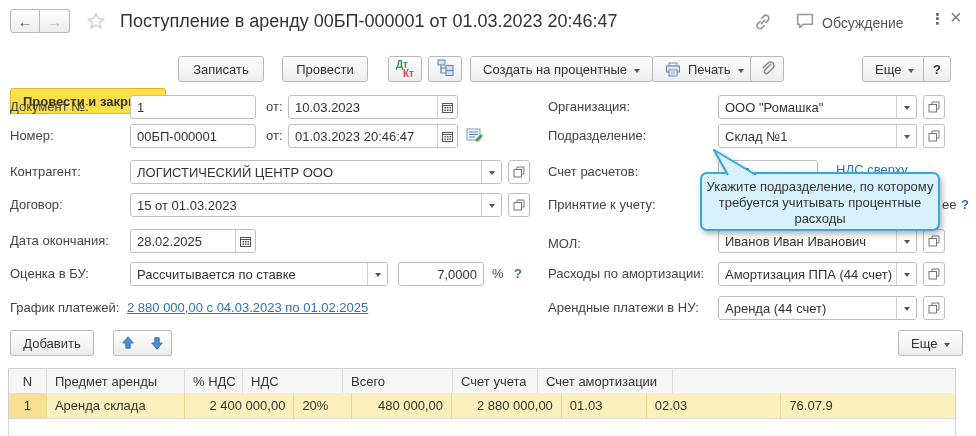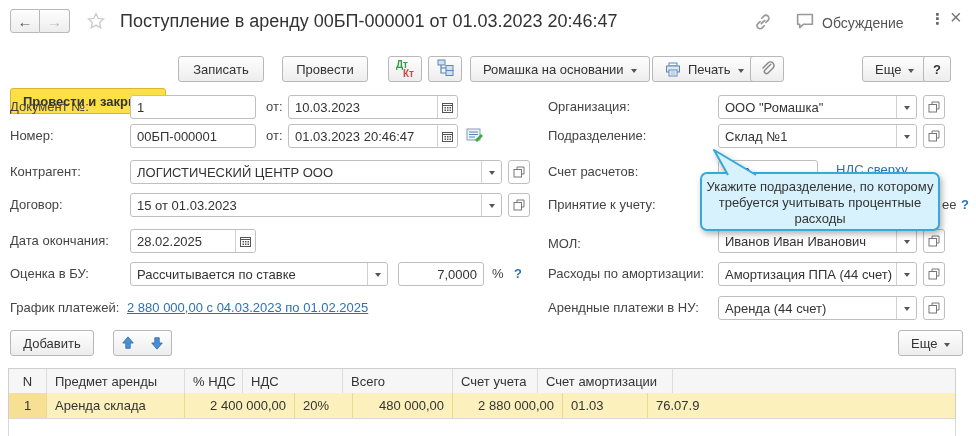--- a/index.html
+++ b/index.html
@@ -103,21 +103,21 @@
     <svg width="17" height="17" viewBox="0 0 17 17">
       <polyline points="4,6 4,14 9,14" fill="none" stroke="#5c87b5" stroke-width="1.2"></polyline>
       <polyline points="4,9 9,9" fill="none" stroke="#5c87b5" stroke-width="1.2"></polyline>
       <rect x="1" y="1" width="7" height="5" fill="#cfe0f1" stroke="#5c87b5"></rect>
       <rect x="9" y="6.5" width="7" height="5" fill="#cfe0f1" stroke="#5c87b5"></rect>
       <rect x="9" y="11.5" width="7" height="5" fill="#cfe0f1" stroke="#5c87b5"></rect>
     </svg>
   </span>
 </div>
 <div class="abs btn" style="left:470px;top:56px;">
-  <span>Ромашка на основании</span>
+  <span>Создать на процентные</span>
     <span class="car"></span>
 </div>
 <div class="abs btn" style="left:652px;top:56px;">
   <span style="margin-right:7px;display:flex;">
     <svg width="16" height="15" viewBox="0 0 16 15">
       <rect x="4" y="1" width="8" height="3" fill="#fff" stroke="#5c87b5"></rect>
       <rect x="1.5" y="4" width="13" height="6" fill="#dbe7f3" stroke="#5c87b5"></rect>
       <rect x="4" y="8" width="8" height="6" fill="#fff" stroke="#5c87b5"></rect>
       <line x1="5.5" y1="10" x2="10.5" y2="10" stroke="#8aa6c4"></line>
       <line x1="5.5" y1="12" x2="10.5" y2="12" stroke="#8aa6c4"></line>
@@ -370,15 +370,16 @@
   <div class="cell" style="width:135px;">Счет амортизации</div>
 </div>
 <div class="abs grid trow drow" style="top:393px;">
   <div class="cell ctr ncell" style="width:38px;">1</div>
   <div class="cell" style="width:138px;">Аренда склада</div>
   <div class="cell num" style="width:110px;">2 400 000,00</div>
   <div class="cell" style="width:58px;">20%</div>
   <div class="cell num" style="width:100px;">480 000,00</div>
   <div class="cell num" style="width:110px;">2 880 000,00</div>
   <div class="cell" style="width:85px;">01.03</div>
+  <div class="cell" style="width:135px;">02.03</div>
   <div class="cell" style="width:174px;border-right:none;">76.07.9</div>
 </div>
 <div class="abs grid tail" style="top:419px;height:17px;"></div>
 
 </body></html>

